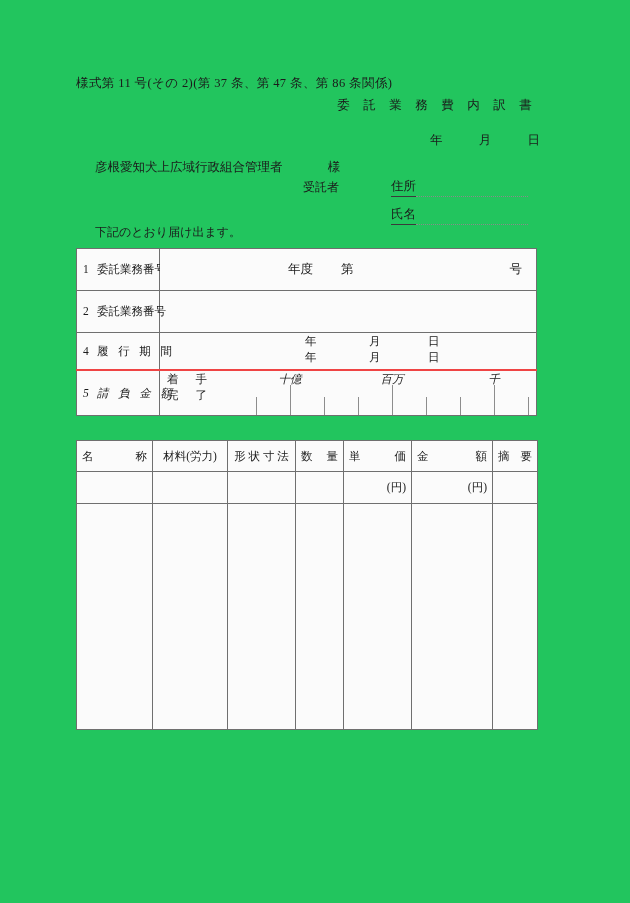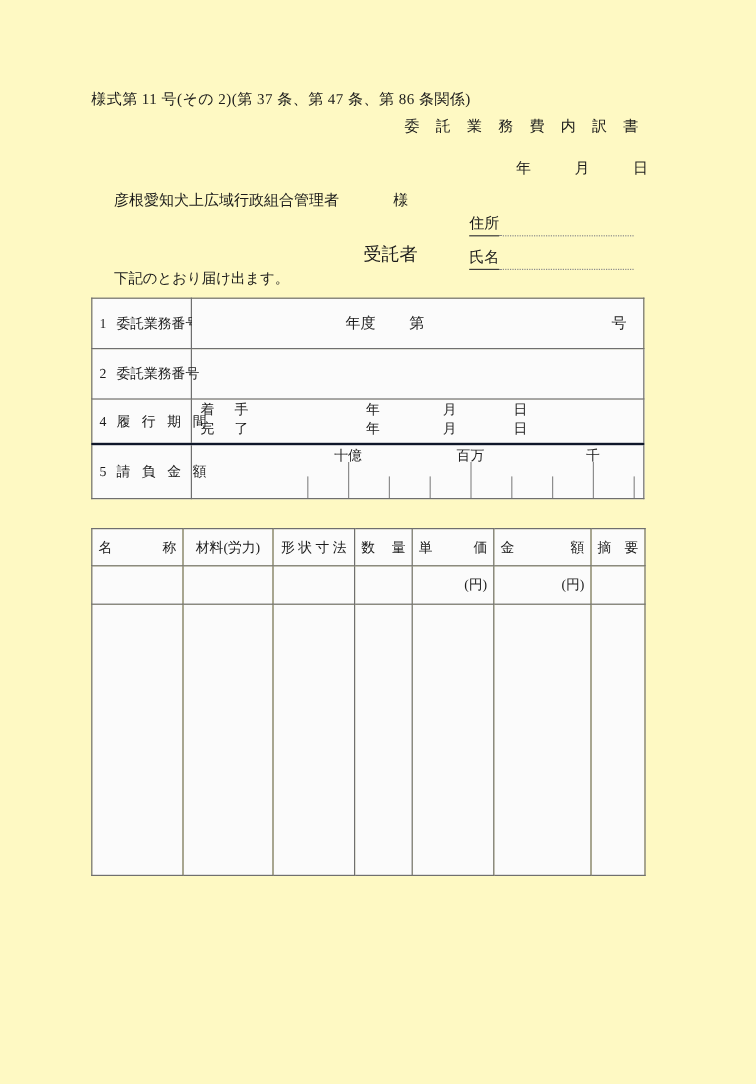--- a/index.html
+++ b/index.html
@@ -14,21 +14,21 @@
     position: relative;
     font-family: "Liberation Serif", "DejaVu Serif", serif;
     color: #1b1b1b;
     background: #fbfbfb;
     overflow: hidden;
   }
 
   .page {
     position: absolute;
     inset: 0;
-    background: #fef9c3;
+    background: #22c55e;
   }
 
   
   .form-code {
     position: absolute;
     left: 76px;
     top: 75px;
     font-size: 12.5px;
     letter-spacing: 0.4px;
     white-space: nowrap;
@@ -60,22 +60,22 @@
     top: 159px;
     font-size: 12.5px;
     white-space: nowrap;
     text-align: center;
   }
   .addressee .sama { display: inline-block; margin-left: 42px; }
 
   .contractor-label {
     position: absolute;
     left: 303px;
-    top: 203px;
-    font-size: 15px;
+    top: 179px;
+    font-size: 12px;
     white-space: nowrap;
     font-family: Liberation Serif, serif;
   }
   .field-line {
     position: absolute;
     font-size: 12.5px;
     white-space: nowrap;
   }
   .field-line .lbl {
     display: inline-block;
@@ -140,27 +140,27 @@
   
   .row4 .lbl-cell { height: 36px; }
   .r4-inner {
     position: relative;
     height: 36px;
     font-size: 11.5px;
   }
   .r4-line { position: absolute; left: 0; width: 100%; height: 17px; }
   .r4-line.top { top: 1px; }
   .r4-line.bot { top: 17px; }
-  .r4-line .kw  { position: absolute; left: 7px; letter-spacing: 7px; }
+  .r4-line .kw  { position: absolute; left: 7px; letter-spacing: 7px; margin-top: 38px; }
   .r4-line .y   { position: absolute; left: 145px; }
   .r4-line .m   { position: absolute; left: 209px; }
   .r4-line .d   { position: absolute; left: 268px; }
 
   
-  .row5 td { border-top: 2px solid #0f172a; }
+  .row5 td { border-top: 2px solid #ef4444; font-style: italic; }
   .row5 .lbl-cell { height: 44px; }
   .money {
     position: relative;
     height: 44px;
     overflow: hidden;
   }
   .money .unit {
     position: absolute;
     top: 1px;
     font-size: 11.5px;

